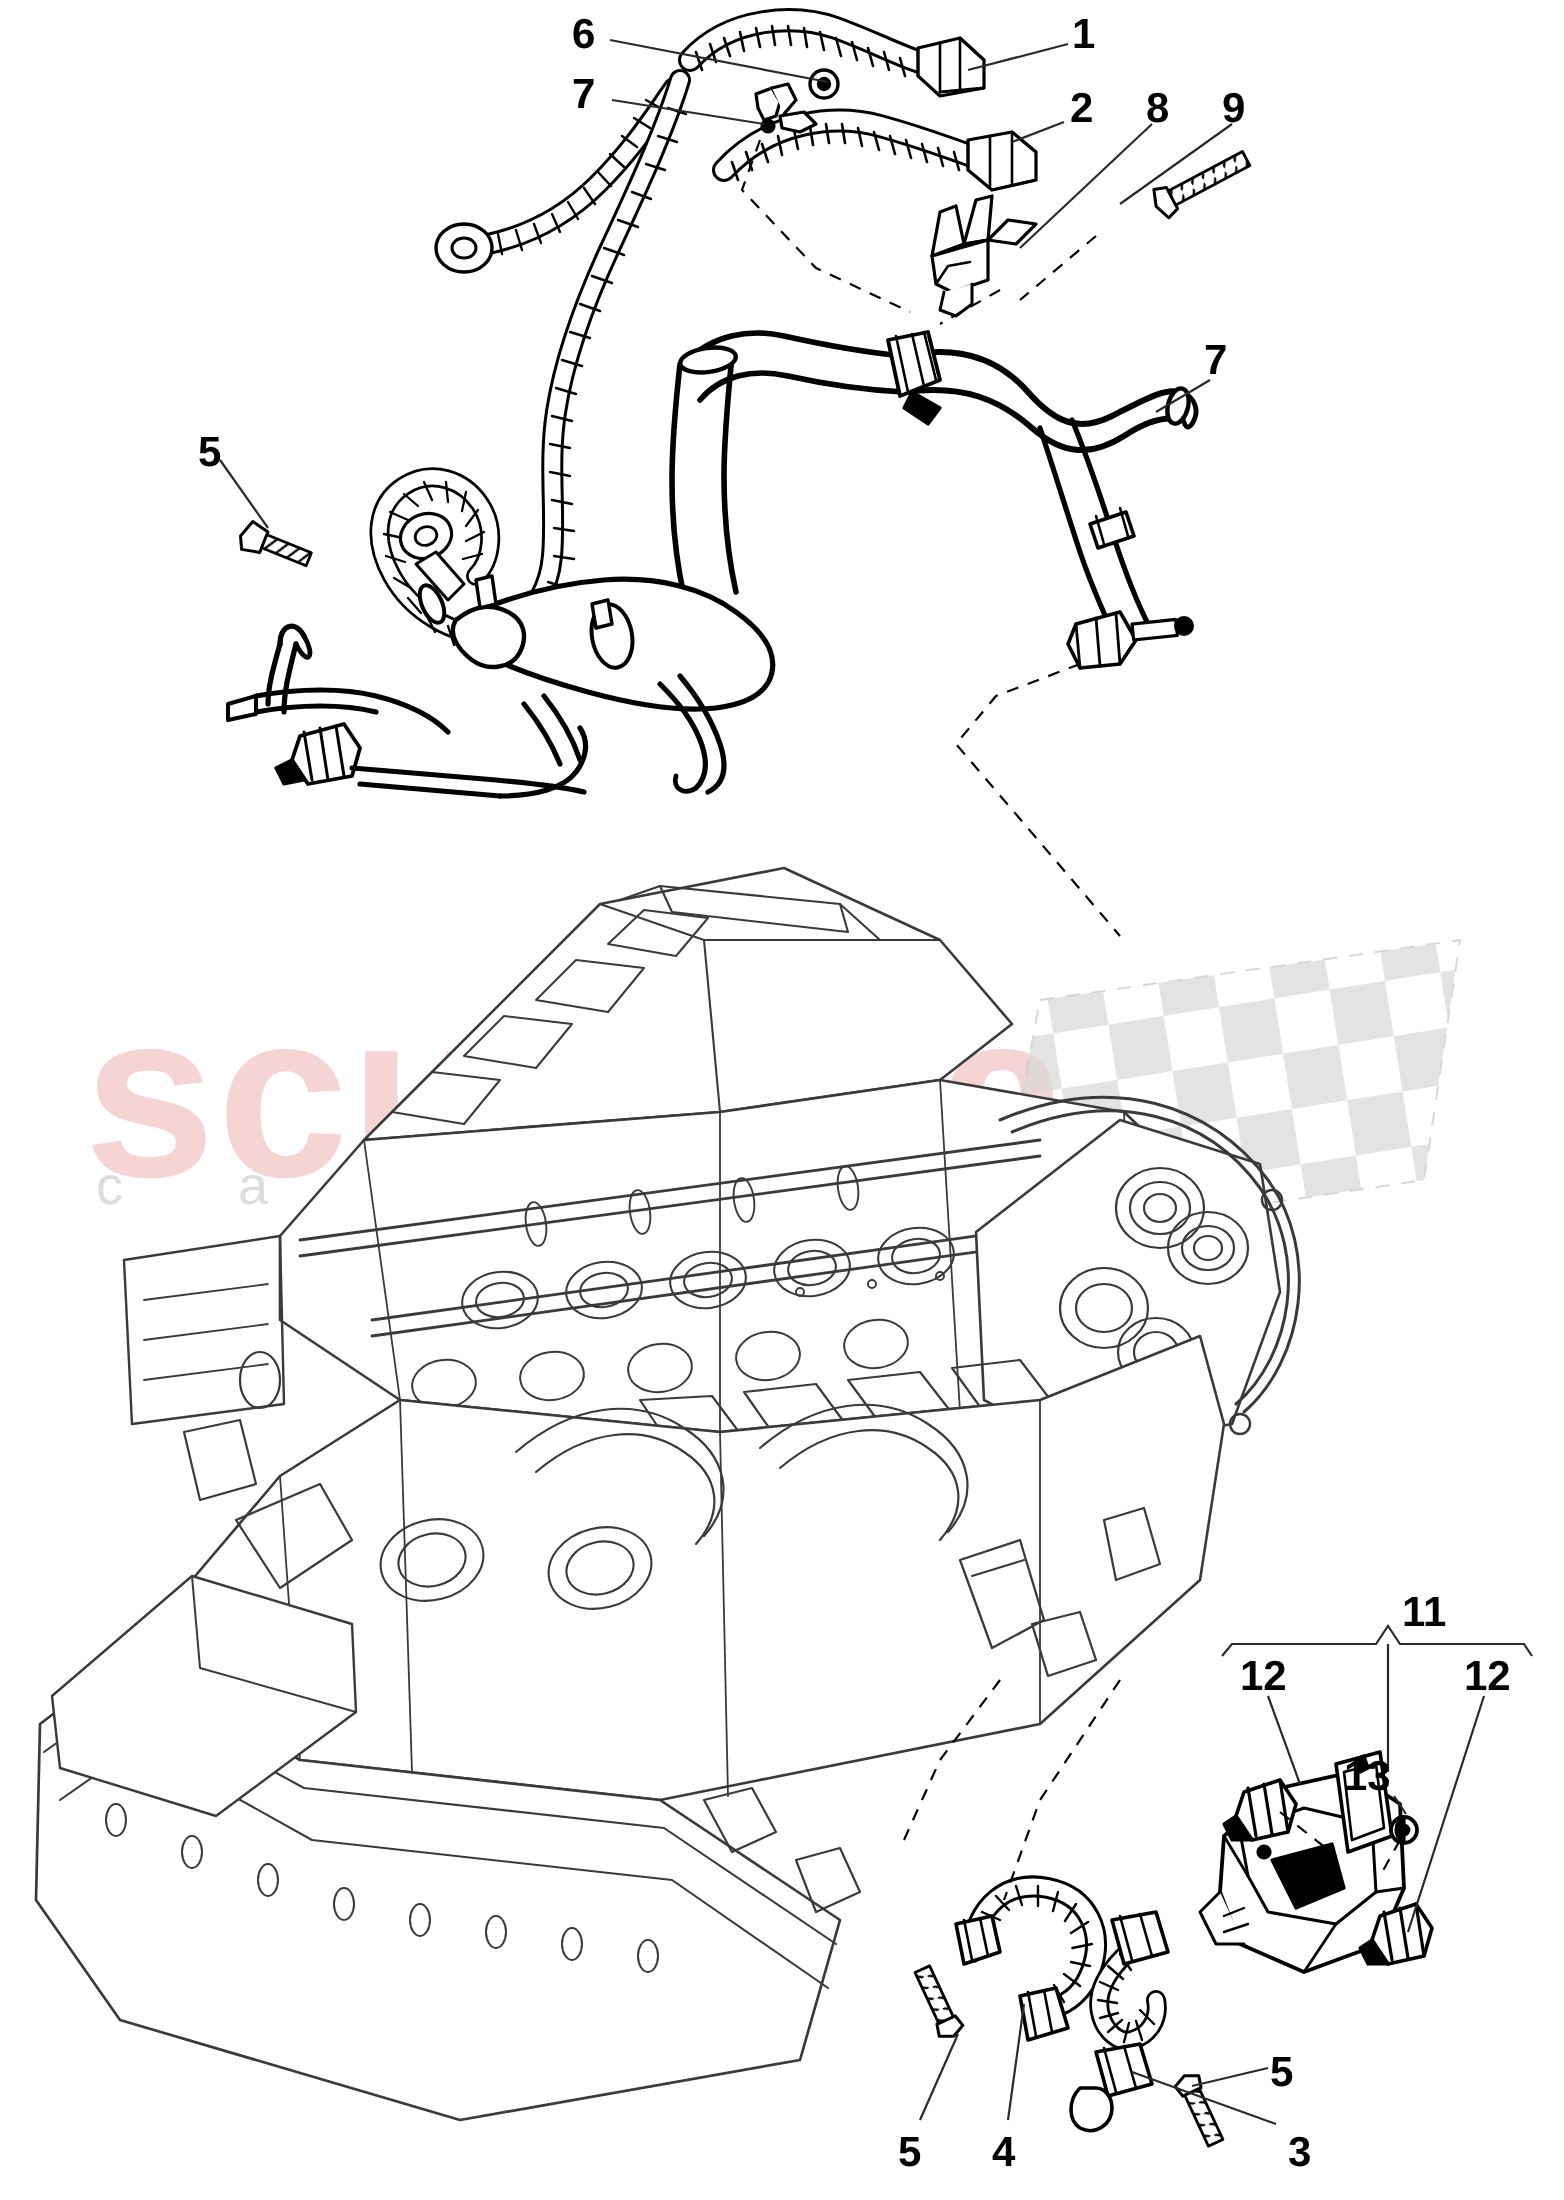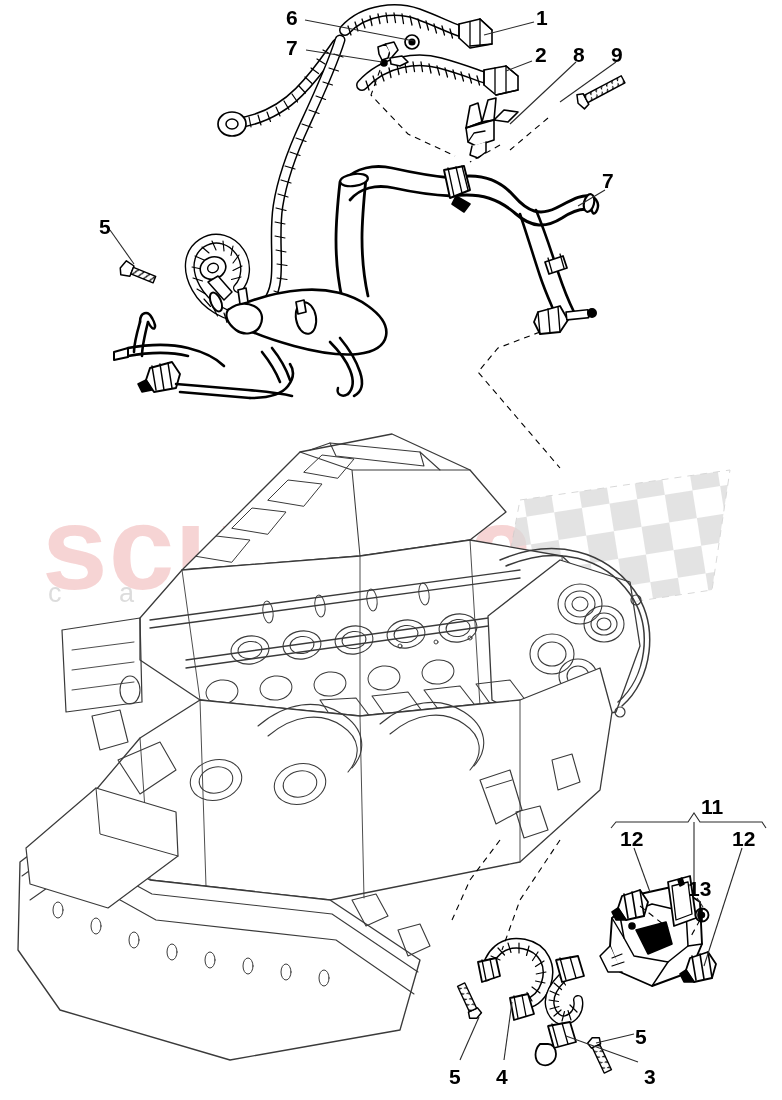--- a/index.html
+++ b/index.html
@@ -529,19 +529,19 @@
   <div class="callout-num" style="left:536px; top:7px;">1</div>
   <div class="callout-num" style="left:286px; top:37px;">7</div>
   <div class="callout-num" style="left:535px; top:44px;">2</div>
   <div class="callout-num" style="left:573px; top:44px;">8</div>
   <div class="callout-num" style="left:611px; top:44px;">9</div>
   <div class="callout-num" style="left:602px; top:170px;">7</div>
   <div class="callout-num" style="left:99px; top:216px;">5</div>
   <div class="callout-num" style="left:684px; top:796px;margin-left:17px;">11</div>
   <div class="callout-num" style="left:620px; top:828px;">12</div>
   <div class="callout-num" style="left:732px; top:828px;">12</div>
-  <div class="callout-num" style="left:688px; top:878px;">13</div>
+  <div class="callout-num" style="left:672px; top:878px;">13</div>
   <div class="callout-num" style="left:449px; top:1066px;">5</div>
   <div class="callout-num" style="left:496px; top:1066px;">4</div>
   <div class="callout-num" style="left:644px; top:1066px;">3</div>
   <div class="callout-num" style="left:635px; top:1026px;">5</div>
 
 </div>
 
 </body></html>

